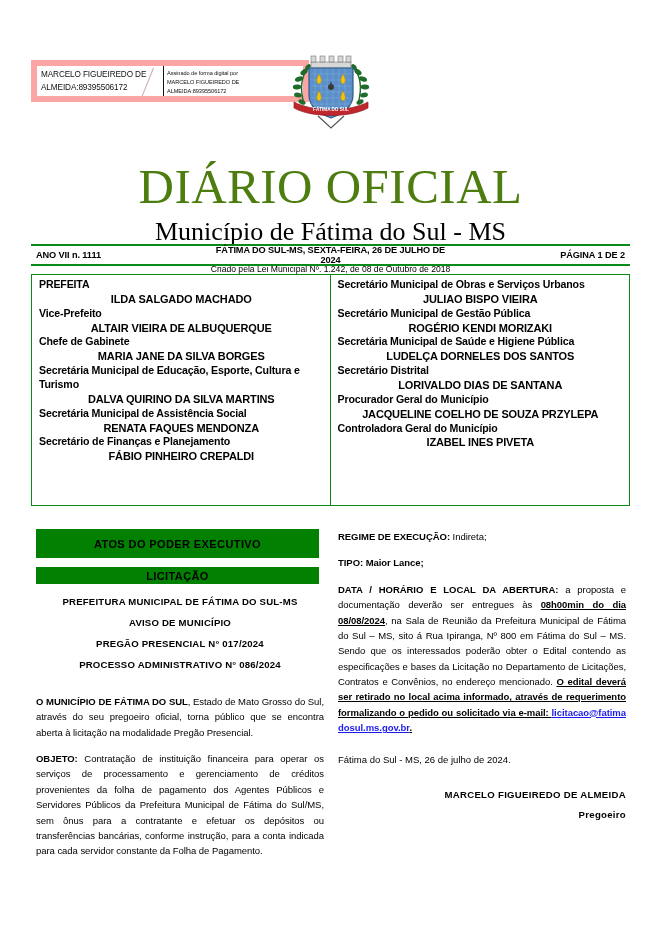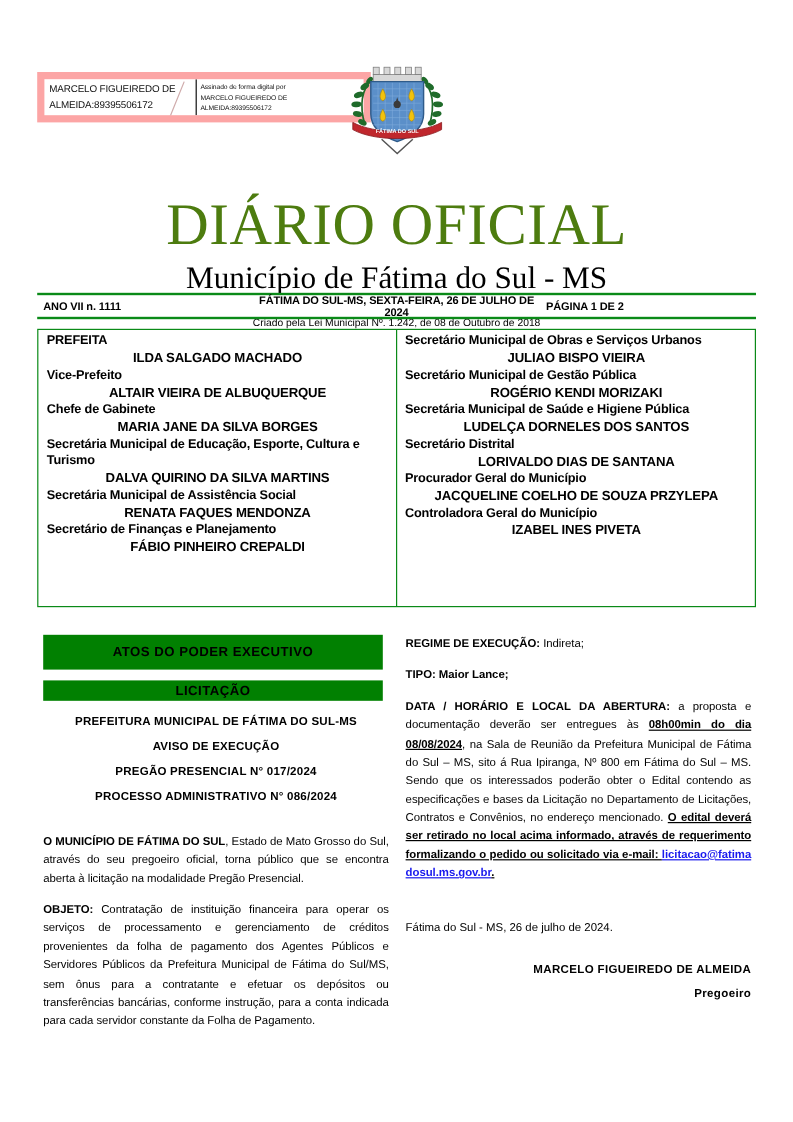--- a/index.html
+++ b/index.html
@@ -123,21 +123,21 @@
     border-bottom: 2.5px solid #0a8a18;
     box-sizing: border-box;
     display: flex;
     align-items: center;
     font-size: 9.2px;
     font-weight: bold;
     letter-spacing: -0.1px;
   }
   .infobar .ano { width: 170px; padding-left: 5px; text-align: left; }
   .infobar .mid { flex: 1; text-align: center; }
-  .infobar .pag { width: 170px; padding-right: 5px; text-align: left; }
+  .infobar .pag { width: 170px; padding-right: 5px; text-align: right; }
 
   
   .officials {
     position: absolute;
     left: 31px; top: 274px;
     width: 599px;
     height: 232px;
     border: 1.6px solid #0a8a18;
     box-sizing: border-box;
     display: flex;
@@ -211,21 +211,21 @@
   a.email {
     color: #1a1aee;
     font-weight: bold;
     text-decoration: underline;
     word-break: break-all;
   }
   .spacer-20 { height: 14px; }
   .date-line {
     font-size: 9.5px;
     line-height: 1.6;
-    margin: 30px 0 0 0;
+    margin: 16px 0 0 0;
   }
   .sign-name {
     font-size: 9.6px;
     font-weight: bold;
     text-align: right;
     letter-spacing: 0.3px;
     margin: 22px 0 0 0;
   }
   .sign-role {
     font-size: 9.6px;
@@ -352,21 +352,21 @@
       <div class="off-role">Controladora Geral do Município</div>
       <div class="off-name">IZABEL INES PIVETA</div>
     </div>
   </div>
 
   <div class="banner" id="banner-atos">ATOS DO PODER EXECUTIVO</div>
   <div class="banner" id="banner-lic">LICITAÇÃO</div>
 
   <div class="col" id="col-left">
     <div class="ctr-head first">PREFEITURA MUNICIPAL DE FÁTIMA DO SUL-MS</div>
-    <div class="ctr-head">AVISO DE EXECUÇÃO</div>
+    <div class="ctr-head">AVISO DE MUNICÍPIO</div>
     <div class="ctr-head">PREGÃO PRESENCIAL N° 017/2024</div>
     <div class="ctr-head">PROCESSO ADMINISTRATIVO N° 086/2024</div>
 
     <div class="spacer-20"></div>
 
     <p class="body"><b>O MUNICÍPIO DE FÁTIMA DO SUL</b><span>, Estado de Mato Grosso do Sul, através do seu pregoeiro oficial, torna público que se encontra aberta à licitação na modalidade Pregão Presencial.</span></p>
 
     <p class="body"><b>OBJETO:</b><span> Contratação de instituição financeira para operar os serviços de processamento e gerenciamento de créditos provenientes da folha de pagamento dos Agentes Públicos e Servidores Públicos da Prefeitura Municipal de Fátima do Sul/MS, sem ônus para a contratante e efetuar os depósitos ou transferências bancárias, conforme instrução, para a conta indicada para cada servidor constante da Folha de Pagamento.</span></p>
   </div>
 

